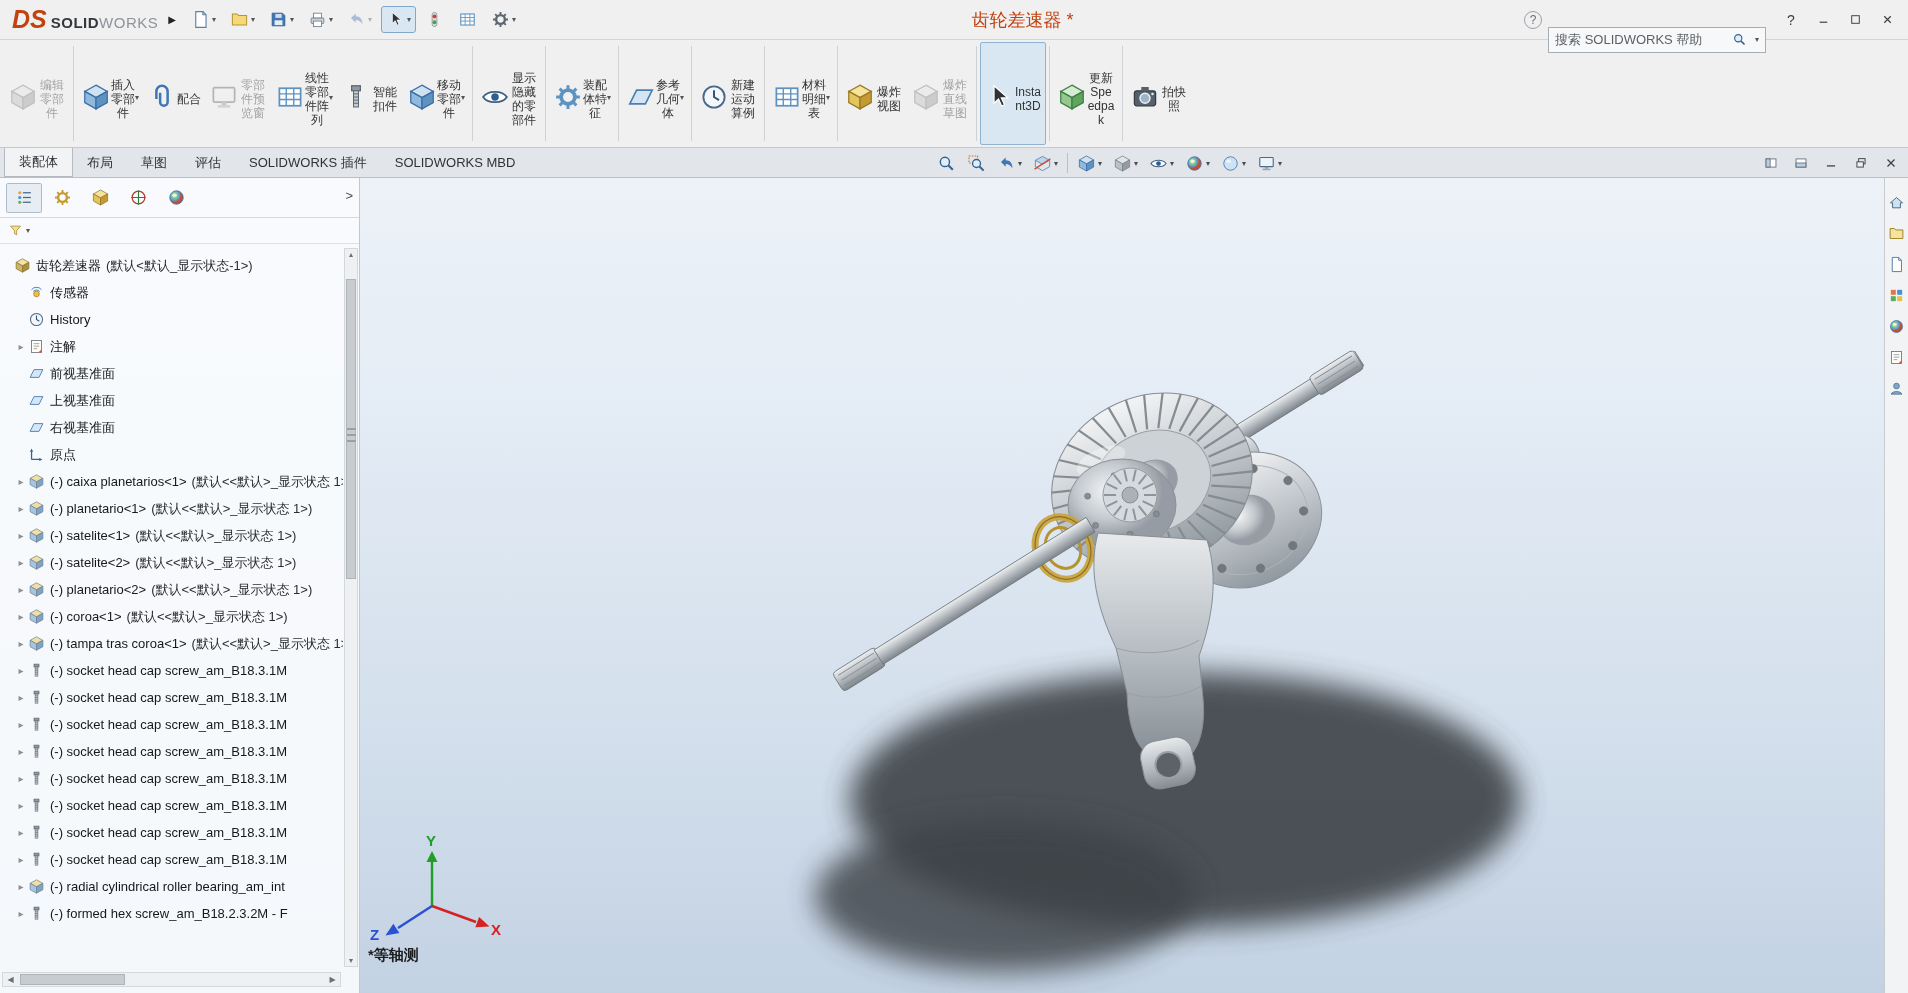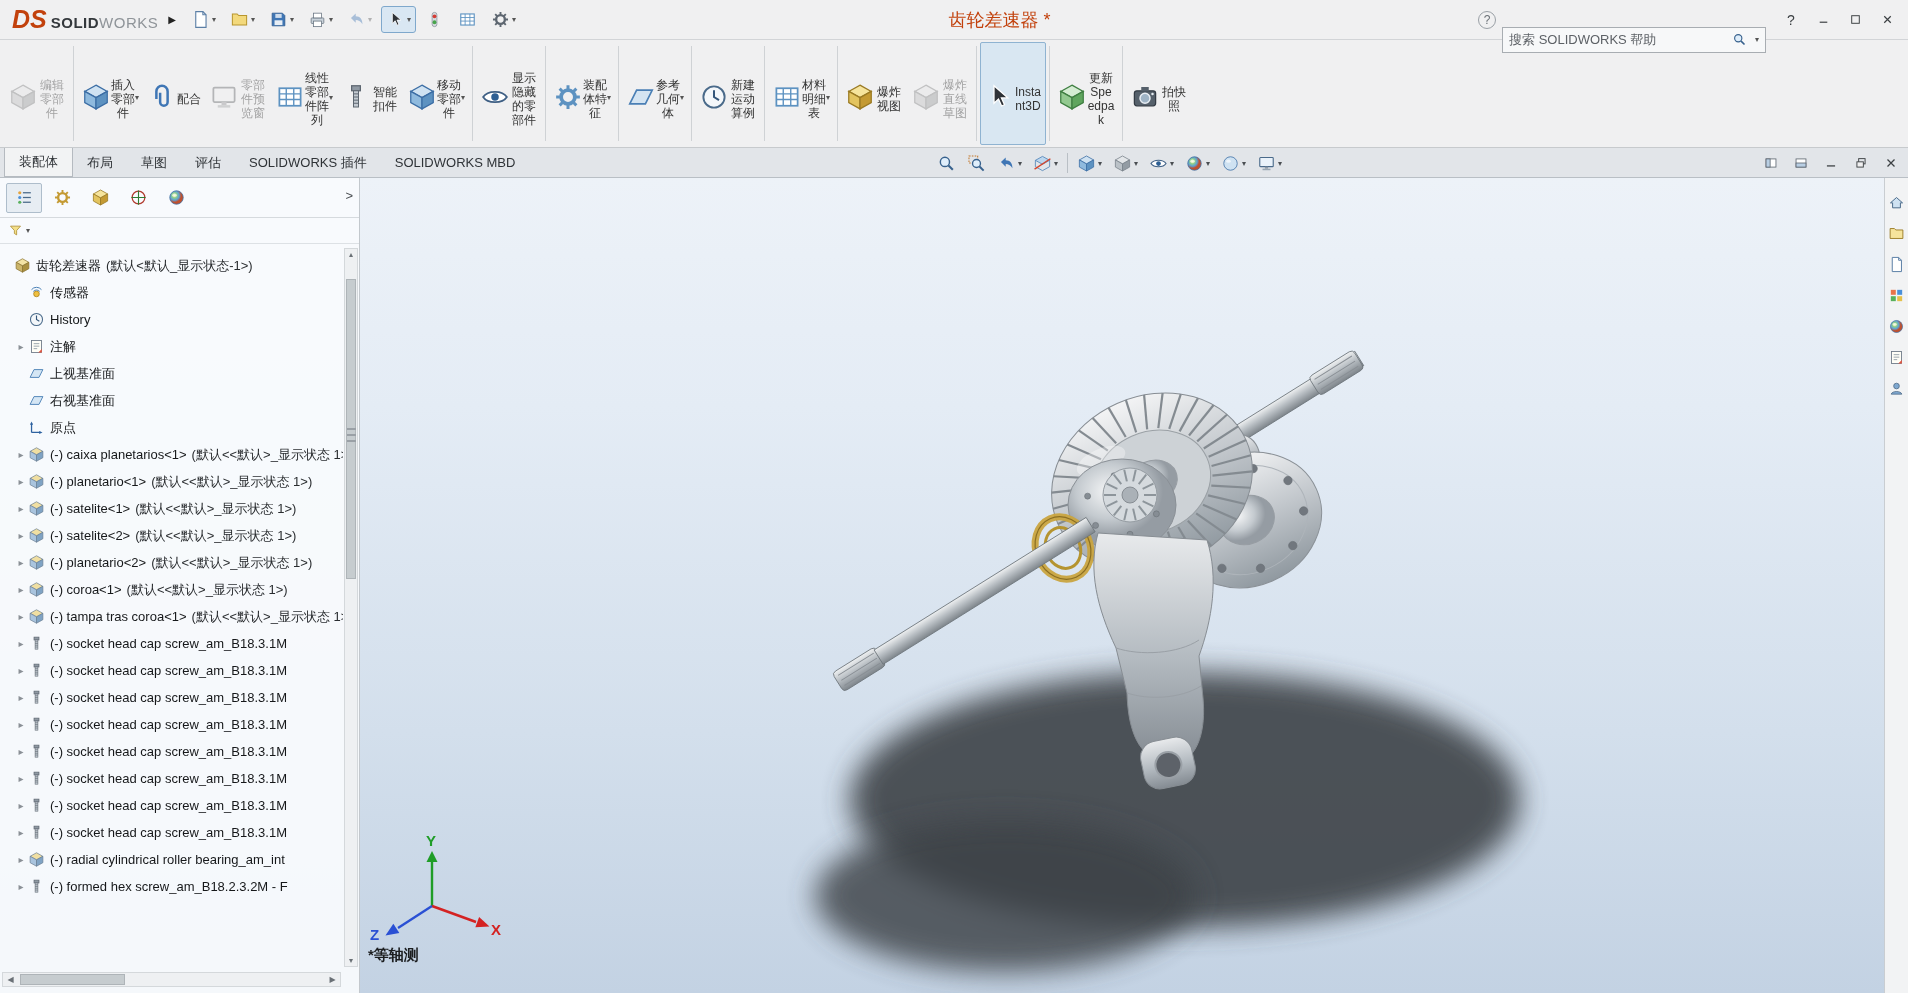--- a/index.html
+++ b/index.html
@@ -27,21 +27,21 @@
   #qat{display:flex;align-items:center;gap:4px;}
   .qbtn{display:flex;align-items:center;gap:2px;padding:2px 4px;border:1px solid transparent;border-radius:3px;height:27px;}
   .qbtn .ic{width:19px;height:19px;}
   .qbtn.pressed{background:#d9e7f3;border-color:#7fa8cc;}
   .qbtn.disabled{opacity:.4;}
   .qcaret{font-size:8px;color:#555;}
   .tb-spacer{flex:1 1 0;}
   .doc-title{font-size:18px;color:#c2410c;white-space:nowrap;}
   .help-circle{width:18px;height:18px;border:1px solid #9aa0a6;border-radius:50%;
     color:#6a7076;font-size:12px;display:flex;align-items:center;justify-content:center;margin-right:6px;}
-  .searchbox{width:264px;height:26px;border:1px solid #a8adb2;background:#f7f8f9;
+  .searchbox{width:218px;height:26px;border:1px solid #a8adb2;background:#f7f8f9;
     display:flex;align-items:center;padding:0 6px;gap:8px;margin-top:40px;}
   .search-ph{flex:1;font-size:13px;color:#5d6166;white-space:nowrap;overflow:hidden;}
   .searchbox .ic{width:15px;height:15px;}
   .tbwin{display:flex;align-items:center;margin-left:10px;gap:2px;}
   .tbwin-btn{width:30px;height:26px;display:flex;align-items:center;justify-content:center;font-size:14px;color:#3c4043;}
   .tbwin-btn .ic{width:13px;height:13px;}
 
   
   #ribbon{height:108px;background:#f0f0f1;border-bottom:1px solid #c7cacd;
     display:flex;align-items:stretch;padding:2px 4px;}
@@ -830,20 +830,27 @@
           <svg class="ic">
             <use href="#sym-note"></use>
           </svg>
           <span class="tlabel">注解</span>
         </div>
         <div class="trow">
           <span class="arr"></span>
           <svg class="ic hue-blue">
             <use href="#sym-plane"></use>
           </svg>
+          <span class="tlabel">前视基准面</span>
+        </div>
+        <div class="trow">
+          <span class="arr"></span>
+          <svg class="ic hue-blue">
+            <use href="#sym-plane"></use>
+          </svg>
           <span class="tlabel">上视基准面</span>
         </div>
         <div class="trow">
           <span class="arr"></span>
           <svg class="ic hue-blue">
             <use href="#sym-plane"></use>
           </svg>
           <span class="tlabel">右视基准面</span>
         </div>
         <div class="trow">

